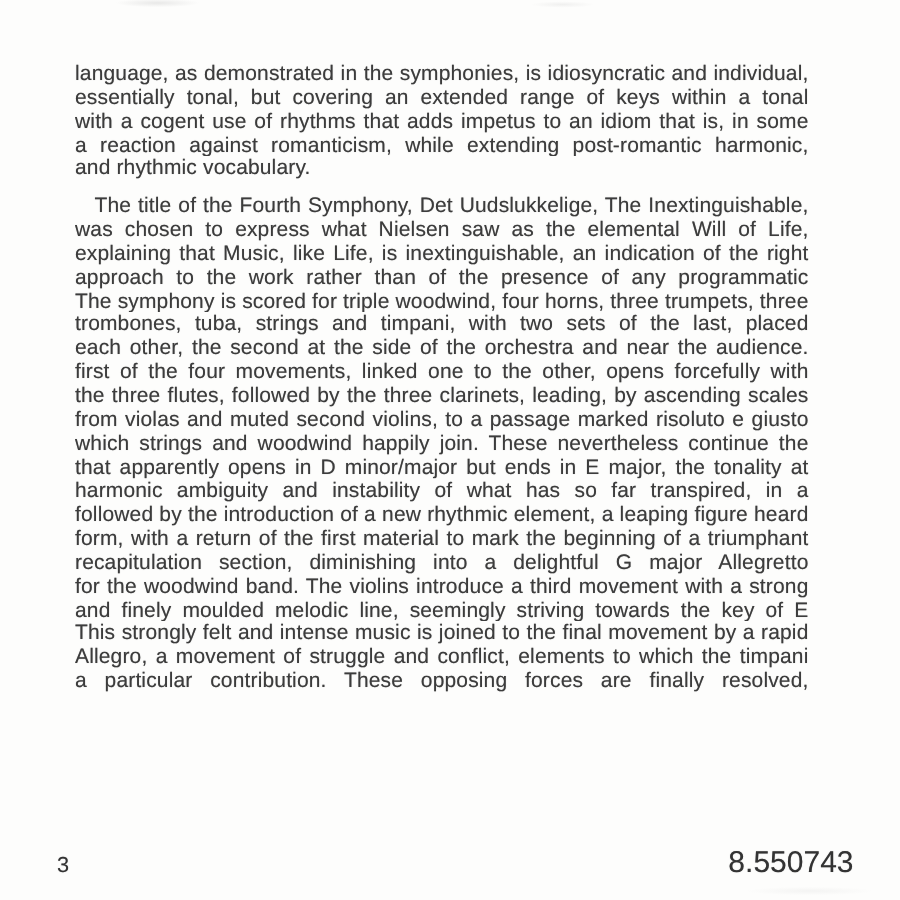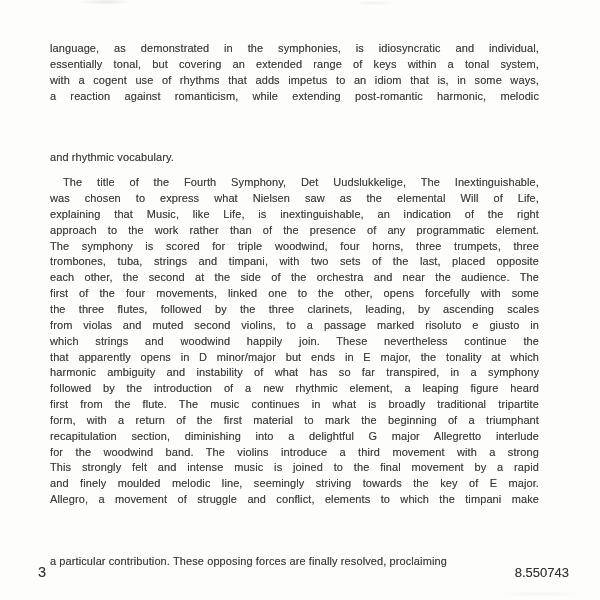--- a/index.html
+++ b/index.html
@@ -17,58 +17,57 @@
       #fdfdfc;
     overflow: hidden;
     font-family: "Liberation Sans", "DejaVu Sans", sans-serif;
   }
   .body-text {
     position: absolute;
     left: 50px;
     top: 41px;
     width: 489px;
     color: #3c3c3c;
-    font-size: 11px;
+    font-size: 14px;
     letter-spacing: 0.1px;
     text-shadow: 0 0 0.5px rgba(70,70,70,0.55);
   }
   .paragraph { margin: 0; }
   .paragraph + .paragraph { margin-top: 9px; }
   .line {
     height: 15.85px;
     line-height: 15.85px;
     overflow: hidden;
     text-align: justify;
     text-align-last: justify;
     white-space: normal;
   }
   .line.last {
     text-align-last: left;
-    margin-top: 46px;
   }
   .line.first-indent {
     text-indent: 13px;
   }
   .footer {
     position: absolute;
     left: 38px;
     right: 31px;
     top: 564px;
     height: 20px;
     display: flex;
     justify-content: space-between;
     align-items: baseline;
     color: #333333;
     text-shadow: 0 0 0.5px rgba(70,70,70,0.5);
   }
   .page-number {
     font-size: 14.5px;
   }
   .catalog-number {
-    font-size: 13px;
+    font-size: 20px;
   }
 </style>
 </head>
 <body>
 
 <div class="page">
   <div class="body-text">
       <div class="paragraph">
         <div class="line">language, as demonstrated in the symphonies, is idiosyncratic and individual,</div>
         <div class="line">essentially tonal, but covering an extended range of keys within a tonal system,</div>
@@ -84,26 +83,25 @@
         <div class="line">The symphony is scored for triple woodwind, four horns, three trumpets, three</div>
         <div class="line">trombones, tuba, strings and timpani, with two sets of the last, placed opposite</div>
         <div class="line">each other, the second at the side of the orchestra and near the audience.  The</div>
         <div class="line">first of the four movements, linked one to the other, opens forcefully with some</div>
         <div class="line">the three flutes, followed by the three clarinets, leading, by ascending scales</div>
         <div class="line">from violas and muted second violins, to a passage marked risoluto e giusto in</div>
         <div class="line">which strings and woodwind happily join.  These nevertheless continue the</div>
         <div class="line">that apparently opens in D minor/major but ends in E major, the tonality at which</div>
         <div class="line">harmonic ambiguity and instability of what has so far transpired, in a symphony</div>
         <div class="line">followed by the introduction of a new rhythmic element, a leaping figure heard</div>
-        <div class="line">first from the flute.  The music continues in what is broadly traditional tripartite</div>
         <div class="line">form, with a return of the first material to mark the beginning of a triumphant</div>
         <div class="line">recapitulation section, diminishing into a delightful G major Allegretto interlude</div>
         <div class="line">for the woodwind band.  The violins introduce a third movement with a strong</div>
+        <div class="line">and finely moulded melodic line, seemingly striving towards the key of E major.</div>
         <div class="line">This strongly felt and intense music is joined to the final movement by a rapid</div>
-        <div class="line">and finely moulded melodic line, seemingly striving towards the key of E major.</div>
         <div class="line">Allegro, a movement of struggle and conflict, elements to which the timpani make</div>
         <div class="line last">a particular contribution. These opposing forces are finally resolved, proclaiming</div>
       </div>
     </div>
   <div class="footer">
     <span class="page-number">3</span>
     <span class="catalog-number">8.550743</span>
   </div>
 </div>
 

